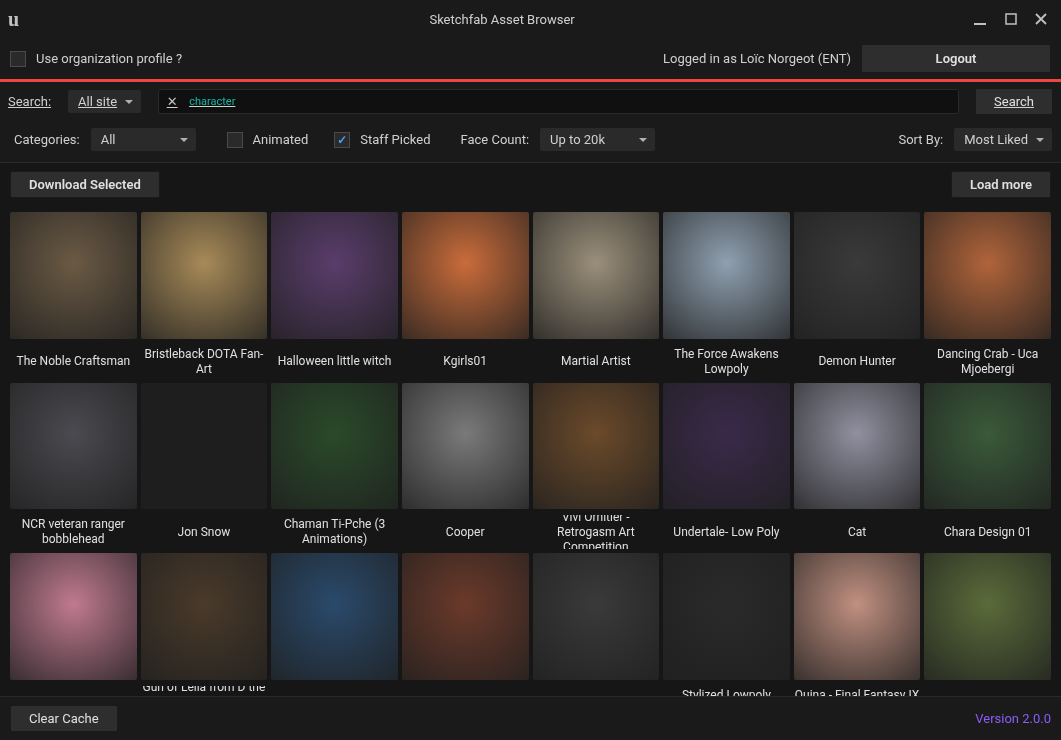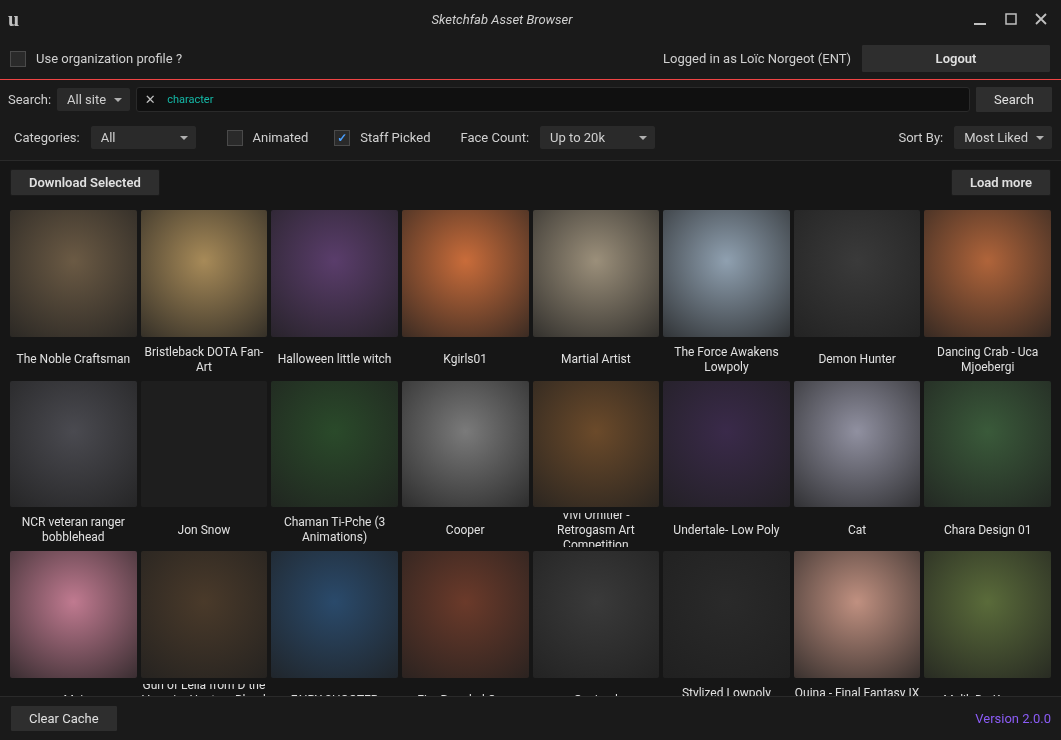--- a/index.html
+++ b/index.html
@@ -1,34 +1,34 @@
 <!DOCTYPE html>
 <html><head>
   <meta charset="utf-8">
   <style>
     * { margin: 0; padding: 0; box-sizing: border-box; font-family: -apple-system, "Segoe UI", Roboto, Helvetica, Arial, sans-serif; }
     body { background: #141414; color: #d0d0d0; font-size: 13px; width: 1061px; height: 740px; overflow: hidden; display: flex; flex-direction: column; }
 
     
     .titlebar { height: 38px; display: flex; align-items: center; padding: 0 8px; background: #1a1a1a; }
     .titlebar .logo { font-size: 20px; font-weight: 600; color: #c0c0c0; margin-right: 12px; font-family: Georgia, serif; }
-    .titlebar .title { flex: 1; text-align: center; color: #d0d0d0; font-size: 13px; font-style: italic; }
+    .titlebar .title { flex: 1; text-align: center; color: #d0d0d0; font-size: 13px; }
     .titlebar .win-btns { display: flex; gap: 18px; padding-right: 6px; }
     .titlebar .win-btns span { color: #c0c0c0; cursor: pointer; display: inline-flex; align-items: center; }
 
     
-    .header-row { display: flex; align-items: center; padding: 6px 10px; gap: 10px; background: #1a1a1a; border-bottom: 1px solid #ef4444; }
+    .header-row { display: flex; align-items: center; padding: 6px 10px; gap: 10px; background: #1a1a1a; border-bottom: 3px solid #ef4444; }
     .checkbox { width: 16px; height: 16px; background: #2a2a2a; border: 1px solid #4a4a4a; display: inline-flex; align-items: center; justify-content: center; cursor: pointer; }
     .checkbox.checked::after { content: "✓"; color: #4aa0ff; font-size: 12px; font-weight: bold; }
     .spacer { flex: 1; }
     .btn { background: #2e2e2e; border: 1px solid #1a1a1a; color: #e0e0e0; padding: 5px 18px; cursor: pointer; font-size: 13px; border-radius: 2px; }
     .btn.big { padding: 6px 32px; font-weight: 600; }
 
     
-    .search-row { display: flex; align-items: center; padding: 6px 8px; gap: 5px; background: #1a1a1a; }
+    .search-row { display: flex; align-items: center; padding: 6px 8px; gap: 16px; background: #1a1a1a; text-decoration: underline; }
     .select { background: #2a2a2a; border: 1px solid #1a1a1a; color: #d0d0d0; padding: 4px 24px 4px 10px; border-radius: 3px; cursor: pointer; position: relative; font-size: 13px; }
     .select::after { content: ""; position: absolute; right: 8px; top: 50%; margin-top: -2px; border: 4px solid transparent; border-top-color: #b0b0b0; }
     .search-box { flex: 1; display: flex; align-items: center; background: #101010; border: 1px solid #2a2a2a; border-radius: 3px; padding: 3px 6px; }
     .search-box .clear-icon { width: 14px; height: 14px; margin-right: 10px; color: #c0c0c0; cursor: pointer; display: inline-flex; align-items: center; justify-content: center; font-size: 13px; }
     .search-box input { flex: 1; background: transparent; border: none; color: #14b8a6; font-size: 11px; outline: none; padding: 2px 0; }
 
     
     .filters-row { display: flex; align-items: center; padding: 6px 8px 10px 8px; gap: 10px; background: #1a1a1a; border-bottom: 1px solid #2a2a2a; }
     .filters-row .label { color: #d0d0d0; }
     .select.wide { padding-right: 80px; }

